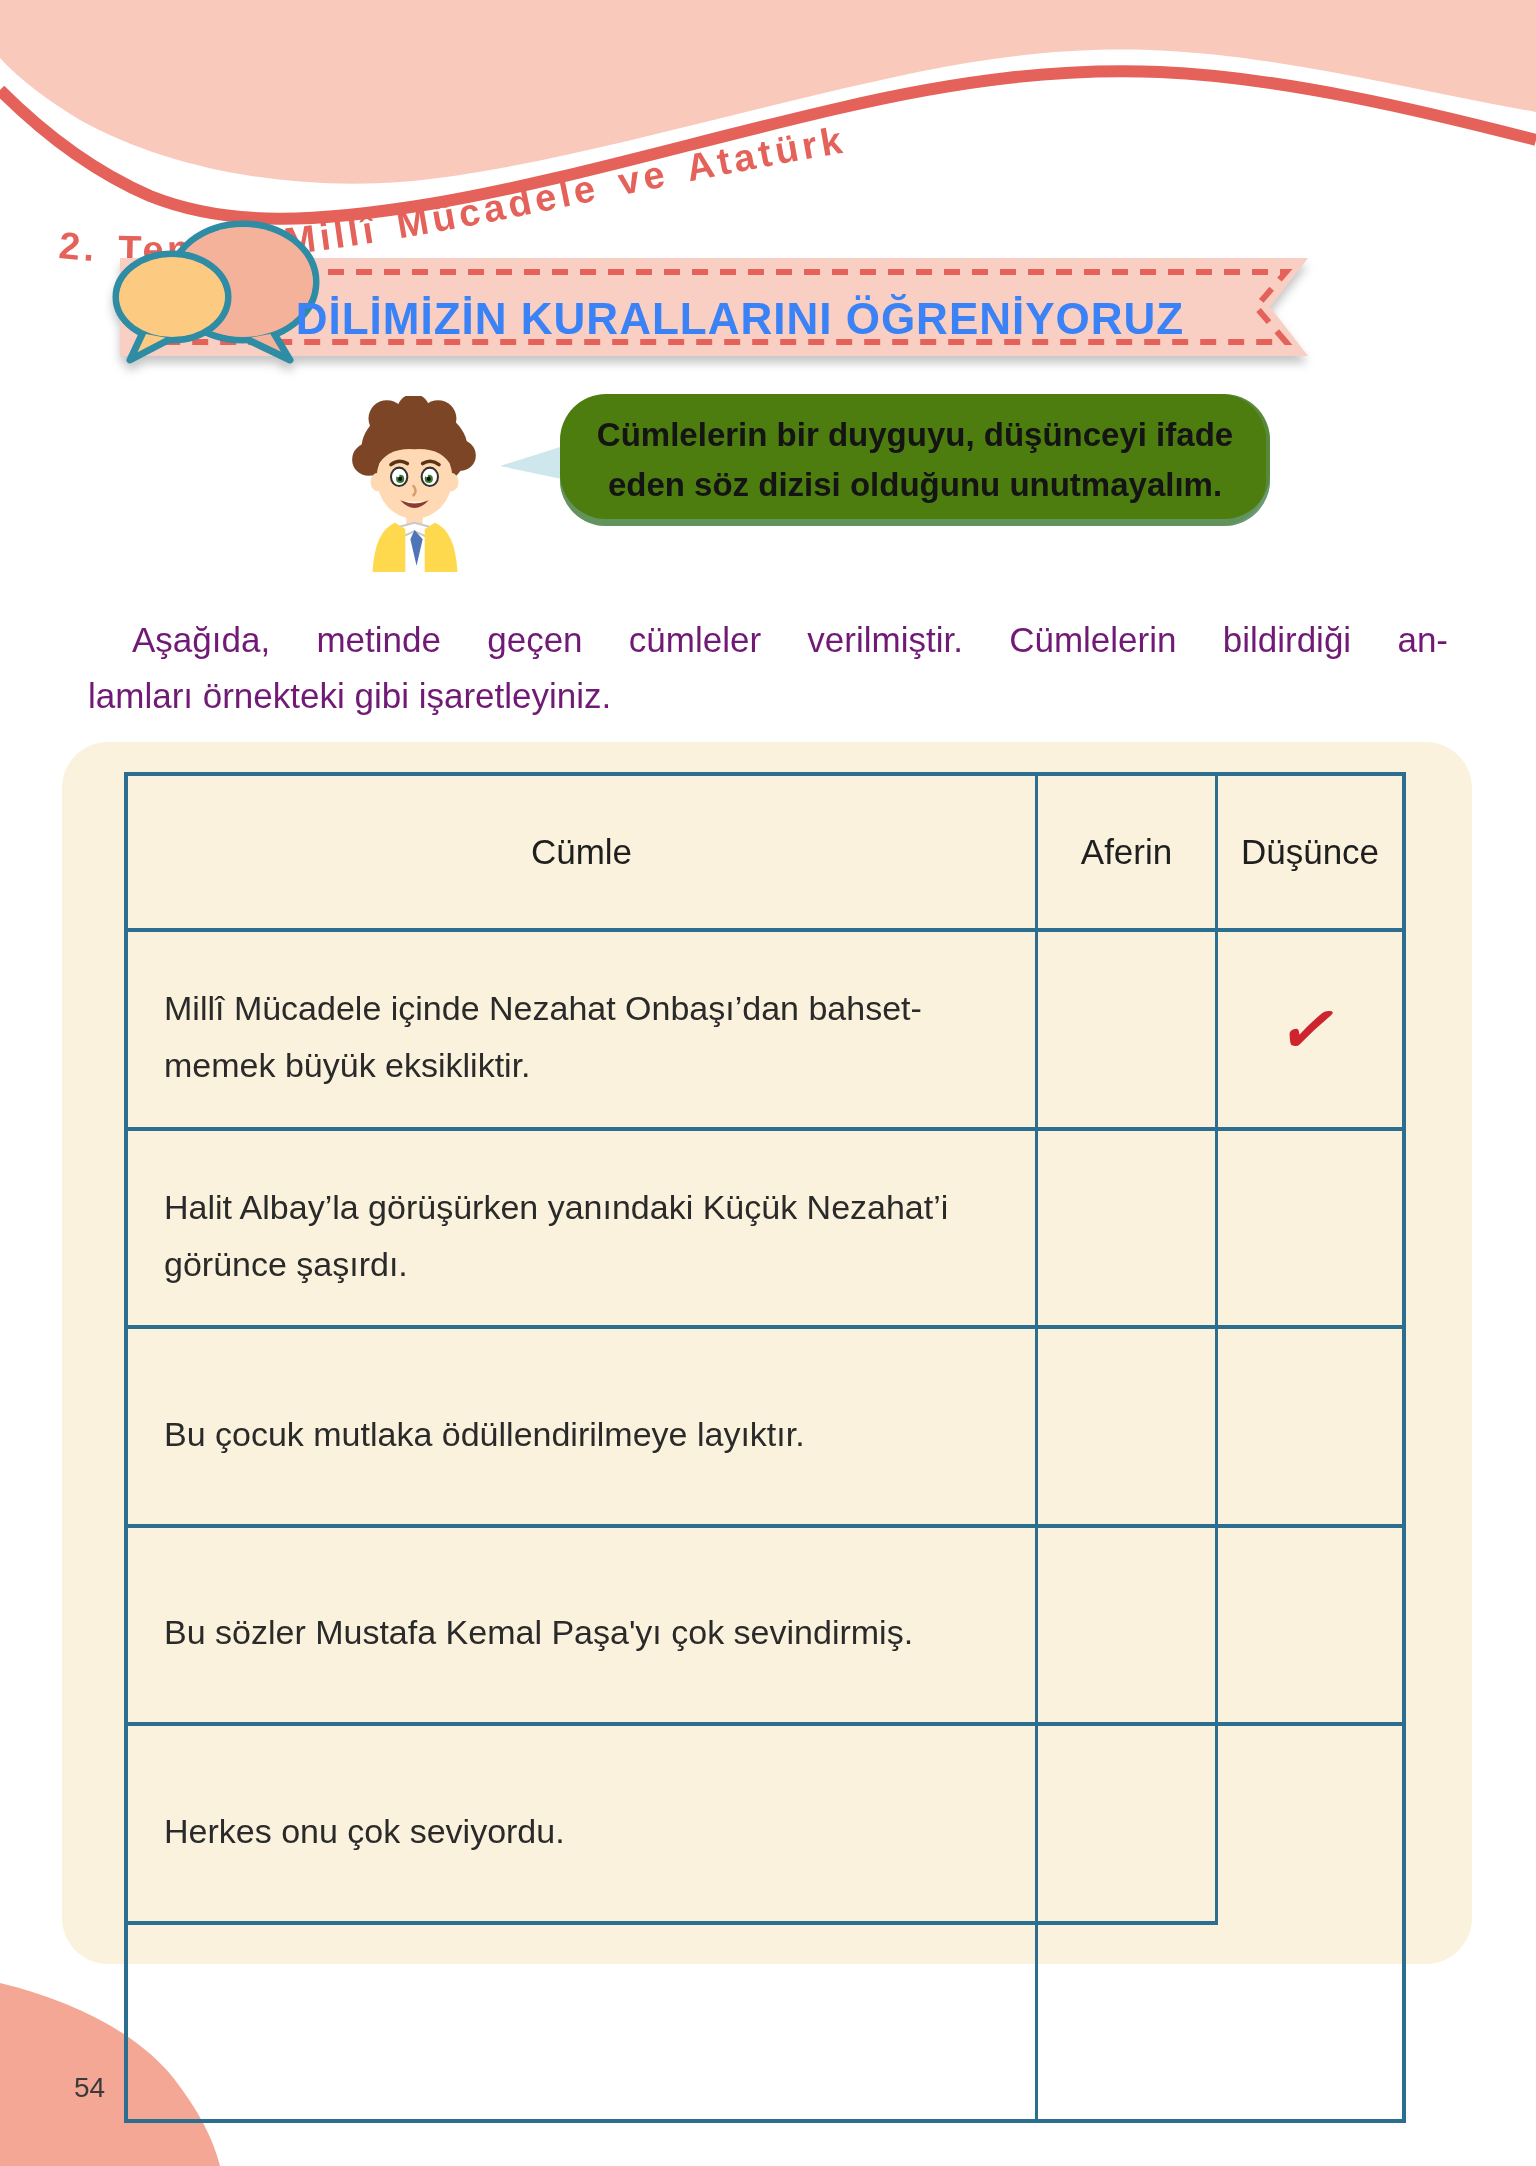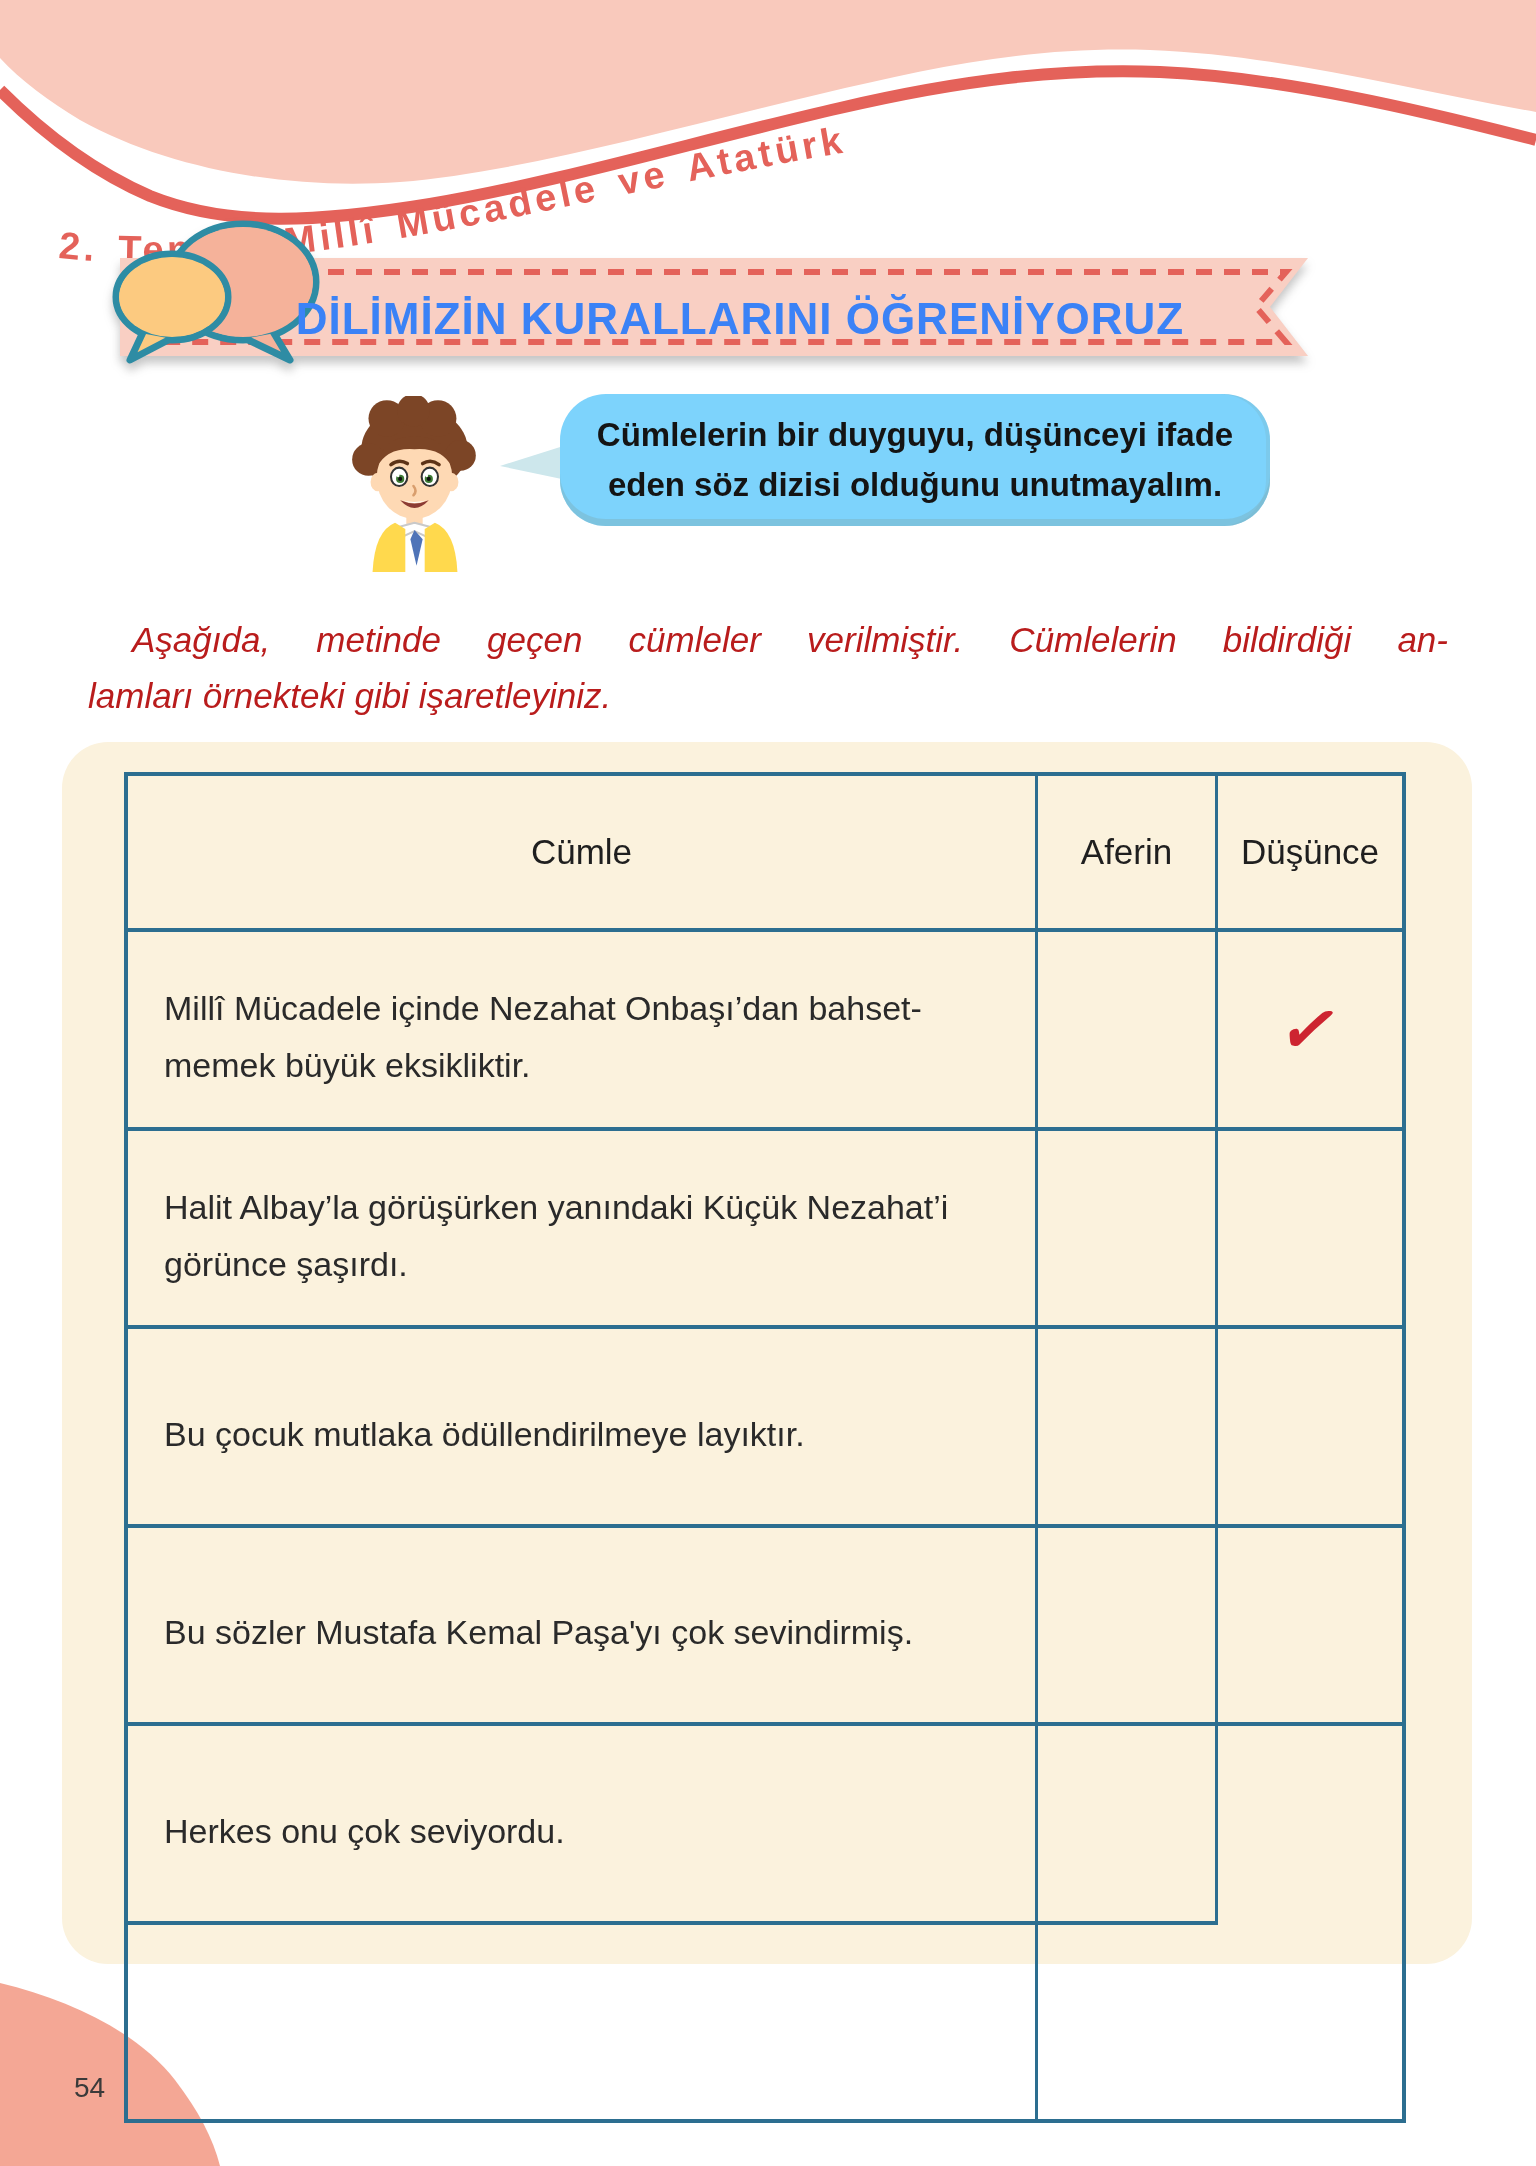--- a/index.html
+++ b/index.html
@@ -14,29 +14,29 @@
     filter:drop-shadow(0 7px 5px rgba(90,90,90,.35));}
   #banner-title{
     position:absolute;left:250px;top:286px;width:980px;height:66px;z-index:4;
     display:flex;align-items:center;justify-content:center;
     font-size:44px;font-weight:bold;letter-spacing:1px;color:#3b82f6;
   }
   
   #boy-avatar{position:absolute;left:346px;top:396px;width:138px;height:176px;z-index:4;}
   #speech-bubble{
     position:absolute;left:560px;top:394px;width:710px;height:132px;z-index:3;
-    background:#7dd3fc;border-radius:46px;
+    background:#4d7c0f;border-radius:46px;
     box-shadow:inset 0 -7px 0 rgba(125,175,188,.45), inset -4px 0 0 rgba(125,175,188,.25);
     display:flex;flex-direction:column;align-items:center;justify-content:center;
     font-size:33px;font-weight:bold;color:#141414;line-height:50px;
   }
   #speech-tail{position:absolute;left:496px;top:436px;width:80px;height:52px;z-index:2;}
   
   #instruction{position:absolute;left:88px;top:612px;width:1360px;z-index:3;
-    font-size:35px;color:#b91c1c;line-height:56px;font-style:italic;}
+    font-size:35px;color:#701a75;line-height:56px;}
   #instruction .l1{text-indent:44px;text-align:justify;text-align-last:justify;}
   #instruction .l2{text-align:left;}
   
   #worksheet-panel{position:absolute;left:62px;top:742px;width:1410px;height:1222px;
     background:#fbf2dd;border-radius:46px;z-index:2;}
   #sentence-table{
     position:absolute;left:124px;top:772px;width:1282px;height:1351px;z-index:3;
     box-sizing:border-box;border:4px solid #2c6e90;
     display:grid;grid-template-columns:910px 180px 184px;
     grid-template-rows:152px repeat(6,1fr);

